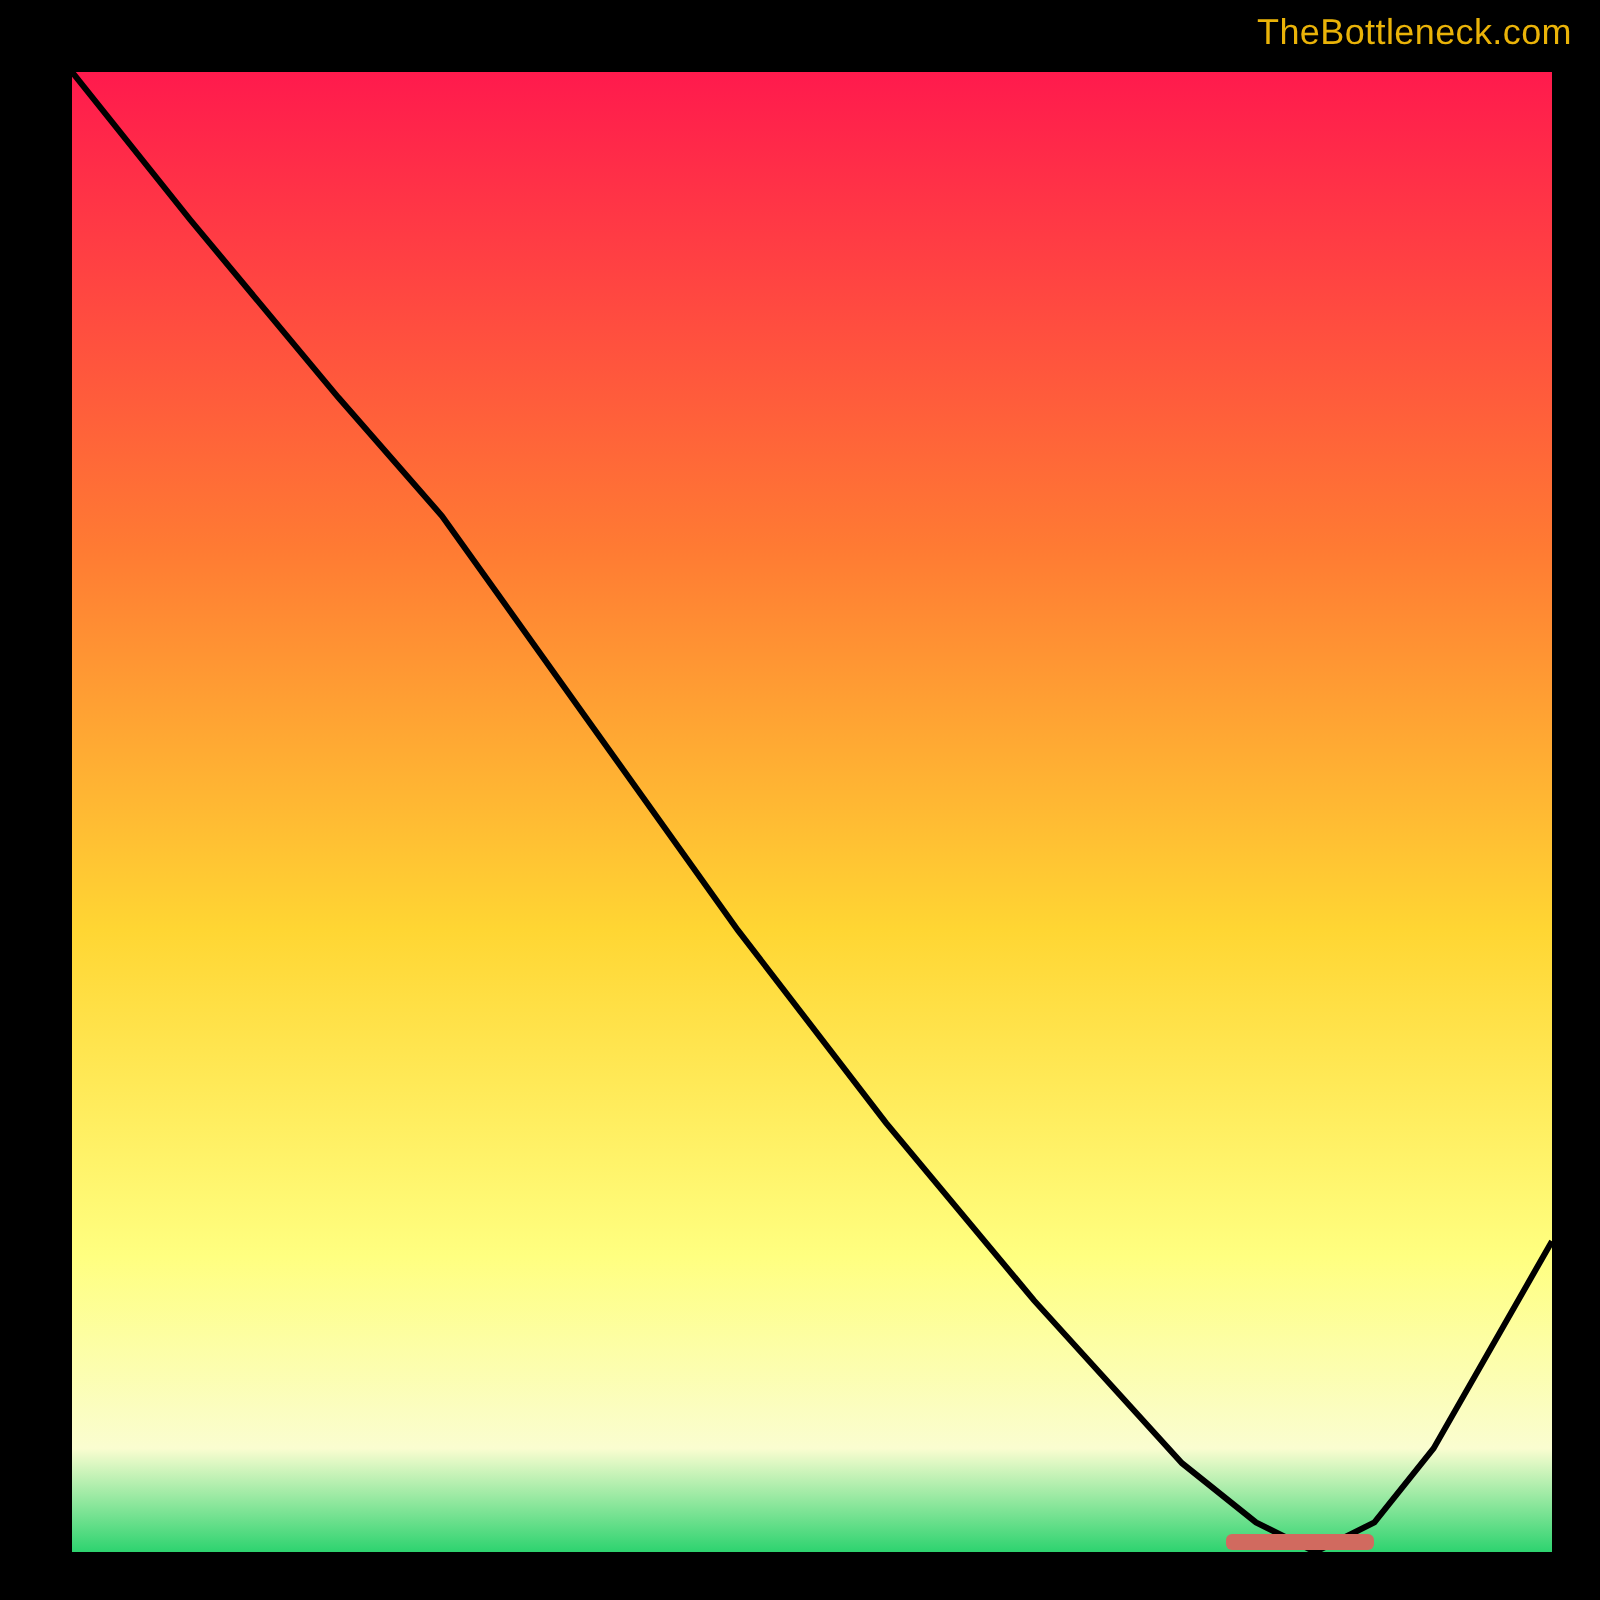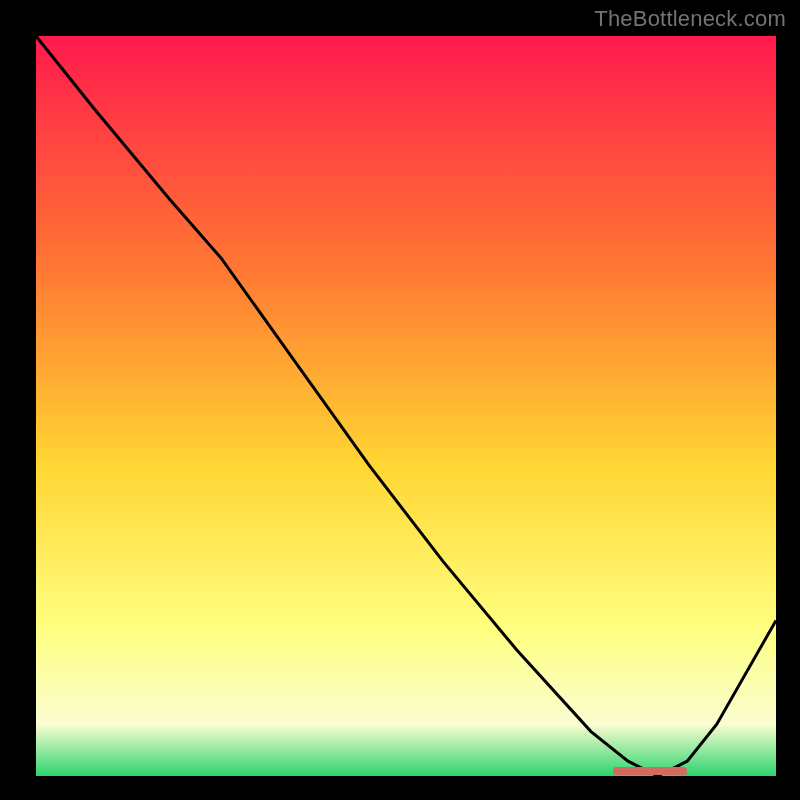--- a/index.html
+++ b/index.html
@@ -14,22 +14,22 @@
   .outer {
     position: relative;
     width: 800px;
     height: 800px;
     background: #000;
   }
   .watermark {
     position: absolute;
     top: 6px;
     right: 14px;
-    color: #737373;
-    font-size: 22px;
+    color: #eab308;
+    font-size: 18px;
     letter-spacing: 0.2px;
   }
   .plot-frame {
     position: absolute;
     left: 36px;
     top: 36px;
     width: 740px;
     height: 740px;
     background: #000; 
   }

